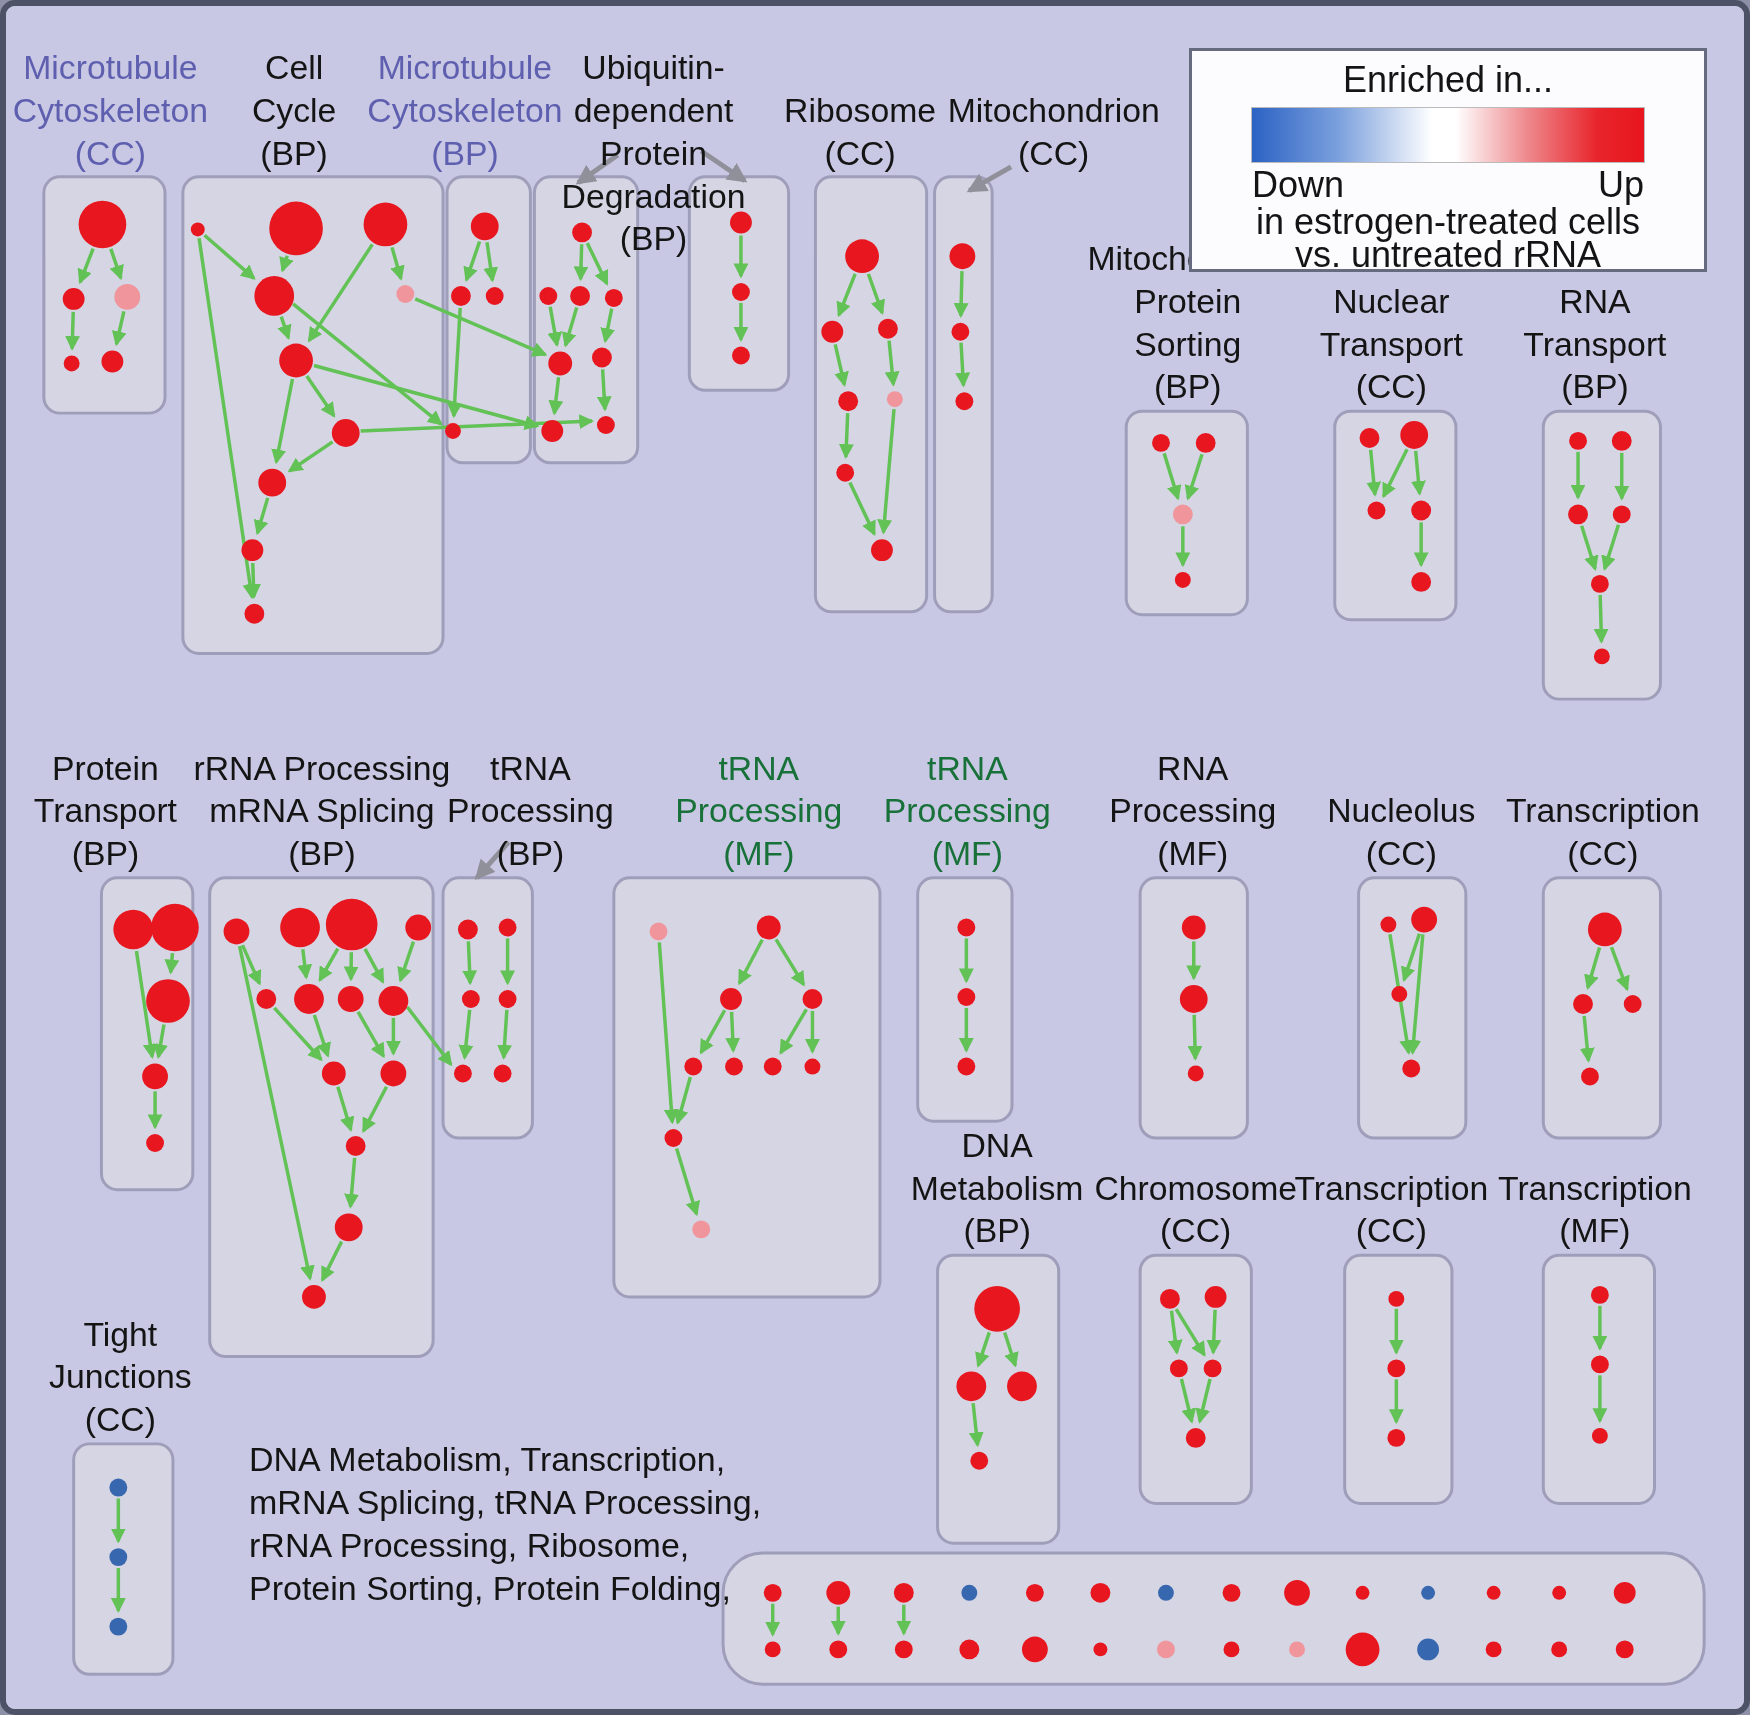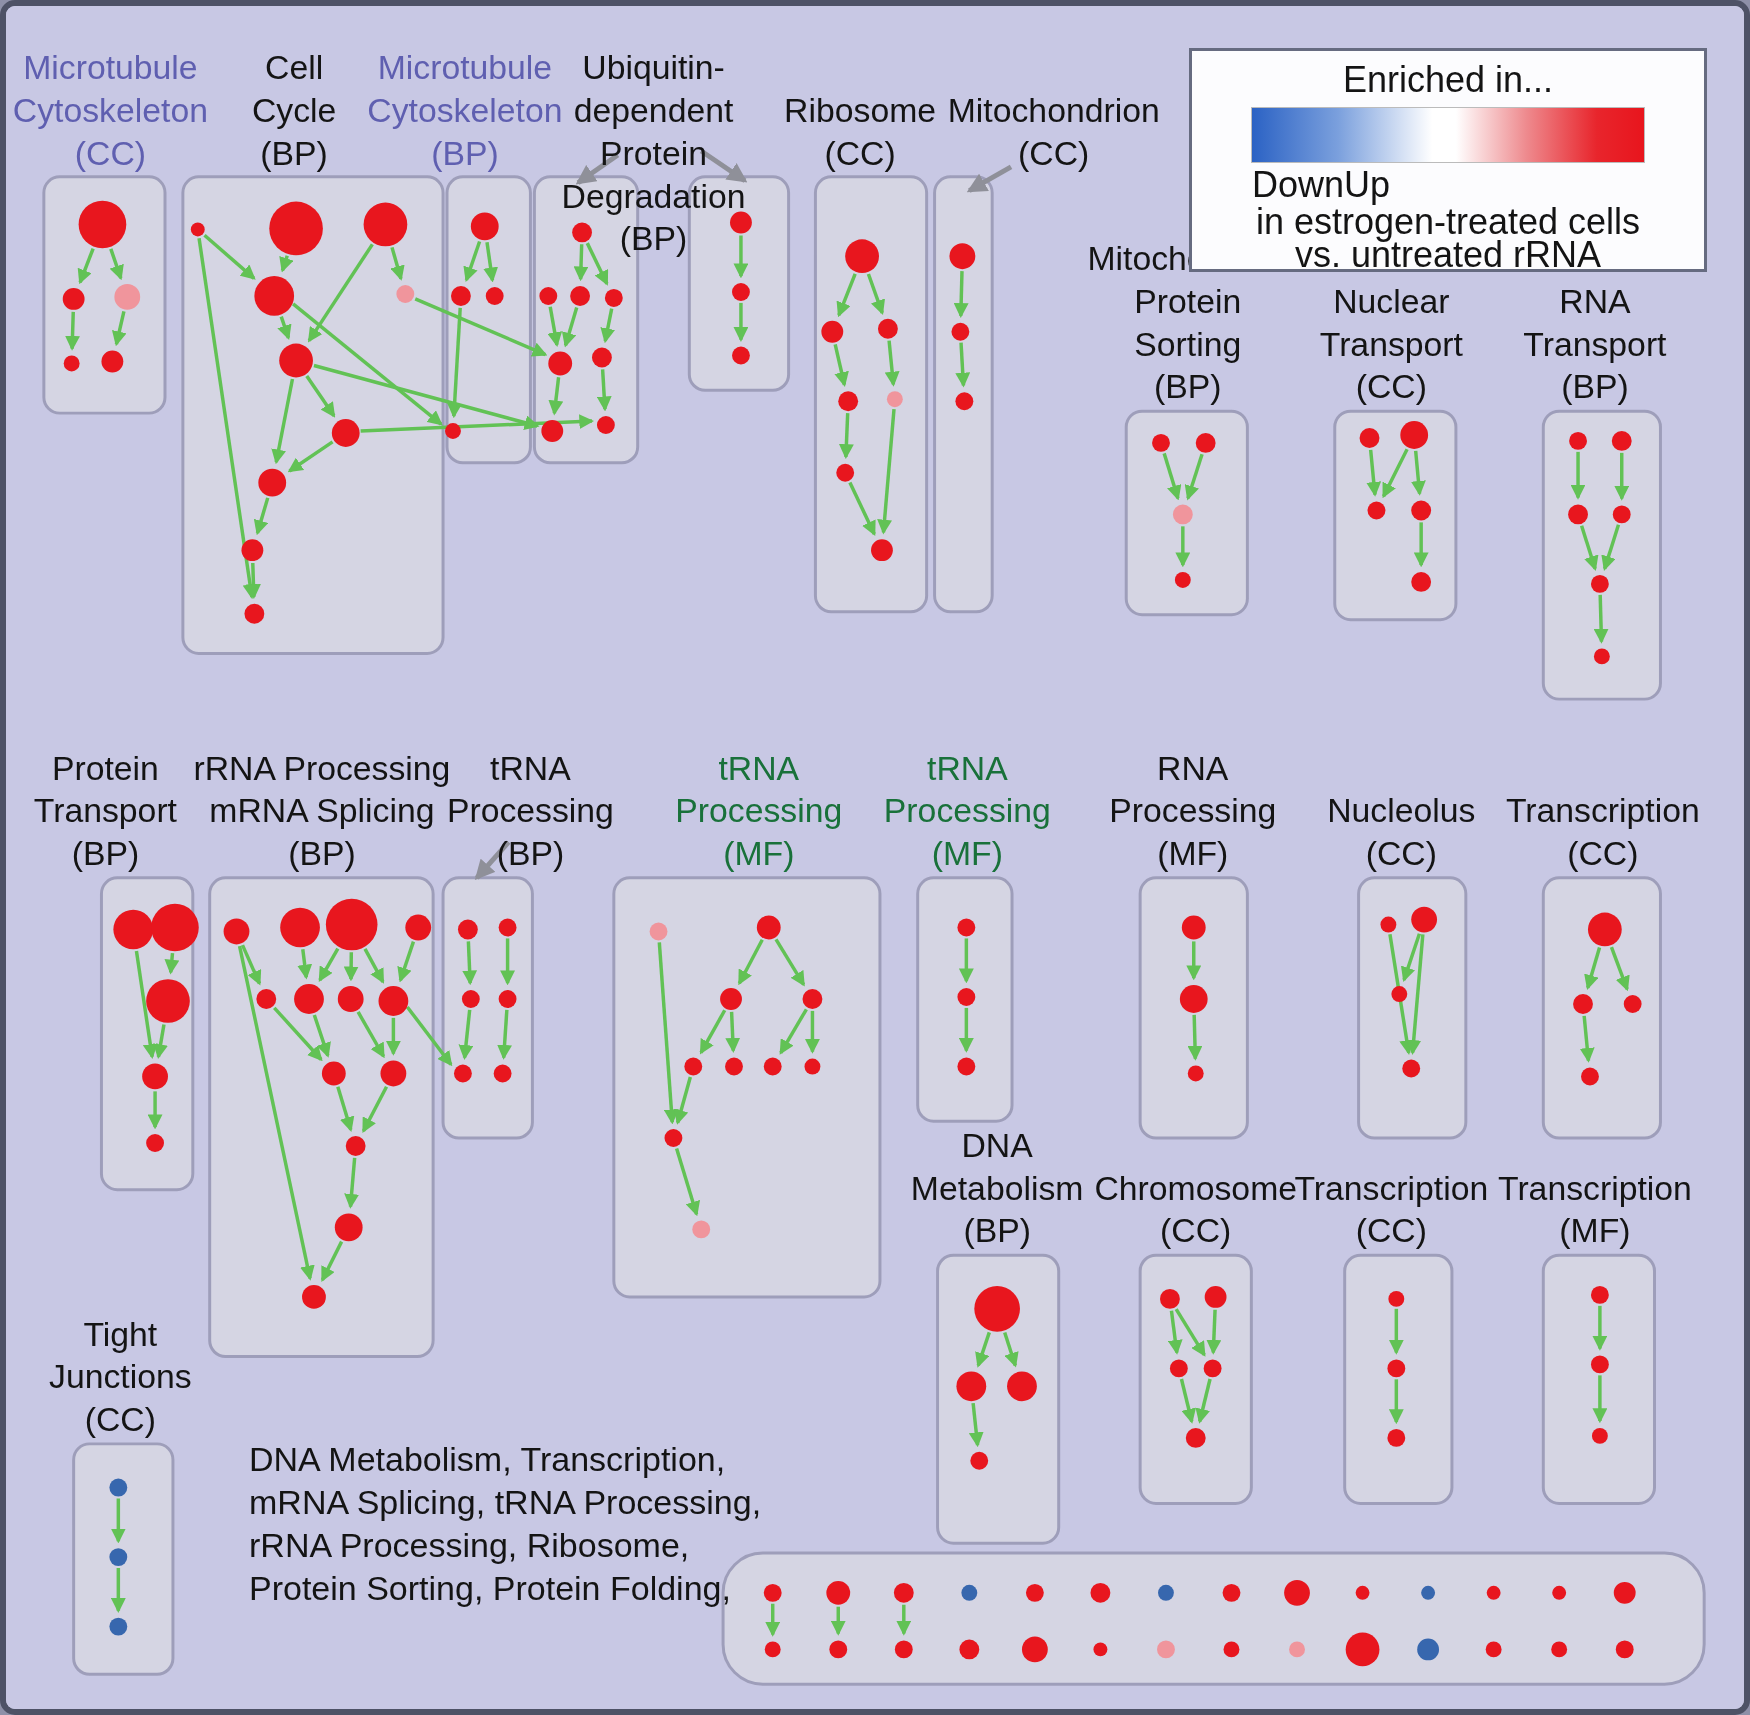--- a/index.html
+++ b/index.html
@@ -10,21 +10,21 @@
   }
   .figure svg{position:absolute;left:0;top:0;width:100%;height:100%;}
   svg text{font-family:"Liberation Sans",sans-serif;}
   .legend{
     position:absolute;left:1183px;top:14px;width:518px;height:224px;
     box-sizing:border-box;background:#fcfcfe;border:3px solid #666b80;
     text-align:center;color:#141414;margin-top:28px;
   }
   .legend-title{font-size:36px;margin-top:8px;}
   .legend-gradient{width:392px;height:54px;margin:6px auto 2px auto;border:1px solid #bbb;}
-  .legend-ends{width:392px;margin:0 auto;display:flex;justify-content:flex-start;font-size:36px;line-height:40px;}
+  .legend-ends{width:392px;margin:0 auto;display:flex;justify-content:space-between;font-size:36px;line-height:40px;}
   .legend-sub{font-size:36px;line-height:33px;}
   .misc-label{
     position:absolute;left:243px;top:1432px;font-size:34px;line-height:43px;color:#141414;
   }
 </style>
 </head>
 <body>
 
 <div class="figure" style="background: rgb(200, 200, 228); border-color: rgb(78, 82, 102); border-radius: 15px;">
   <svg id="diagram" viewBox="0 0 1750 1715">

